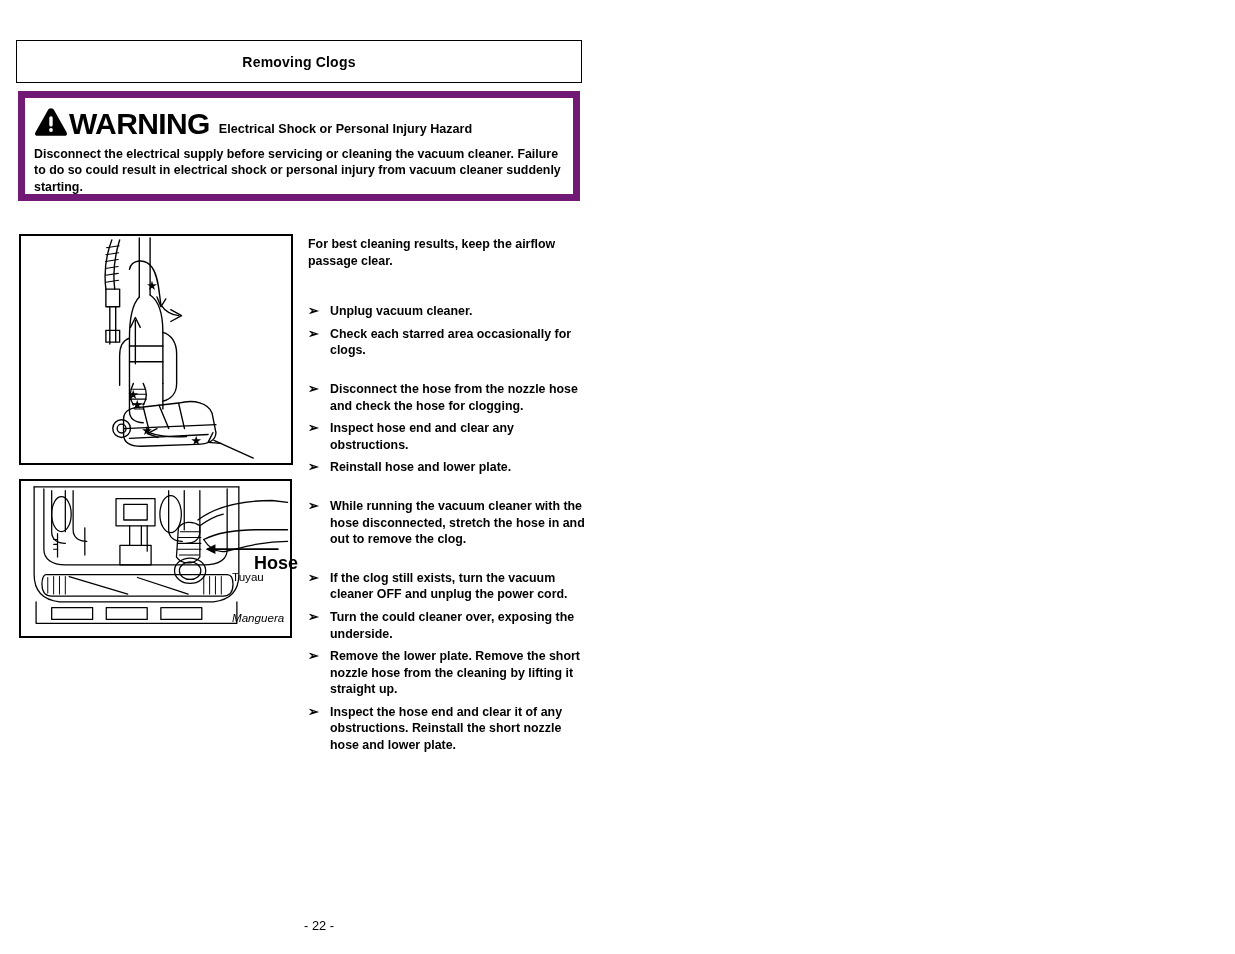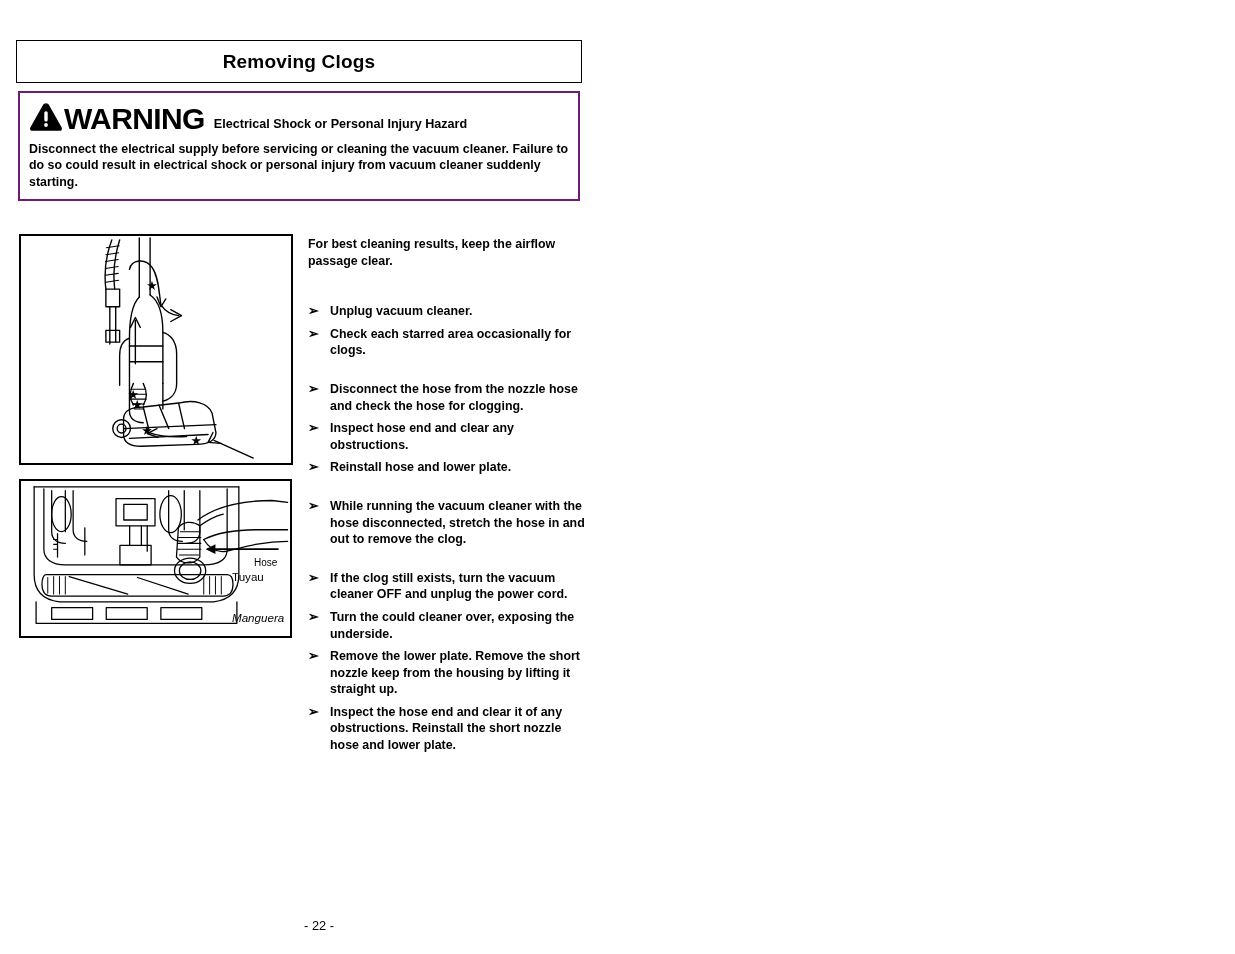--- a/index.html
+++ b/index.html
@@ -38,28 +38,28 @@
   .titlebox .t {
     font-weight: bold;
     text-align: center;
     letter-spacing: .2px;
   }
 
   
   #clogs-header {
     left: 16px; top: 40px; width: 566px; height: 43px;
   }
-  #clogs-header .t { font-size: 19px; }
+  #clogs-header .t { font-size: 14px; }
 
   
   #warning-box {
     position: absolute;
     left: 18px; top: 91px; width: 562px; height: 110px;
     box-sizing: border-box;
-    border: 2px solid #701a75;
+    border: 7px solid #701a75;
     padding: 8px 9px 7px 9px;
   }
   .warn-head {
     display: flex;
     align-items: flex-end;
     gap: 0;
     height: 32px;
   }
   .warn-tri {
     width: 34px; height: 30px;
@@ -103,21 +103,21 @@
   #fig-upright { left: 19px; top: 234px; width: 274px; height: 231px; }
   #fig-underside { left: 19px; top: 479px; width: 273px; height: 159px; }
   .figbox svg { display: block; width: 100%; height: 100%; }
 
   .hose-label {
     position: absolute;
     left: 232px;
     top: 556px;
     line-height: 14px;
   }
-  .hose-label .l1 { font-size: 10px; font-weight: normal; padding-left: 22px; }
+  .hose-label .l1 { font-size: 18px; font-weight: bold; padding-left: 22px; }
   .hose-label .l2 { font-size: 11.6px; }
   .hose-label .l3 { font-size: 11.6px; font-style: italic; margin-top: 27px; }
 
   
   #instructions {
     position: absolute;
     left: 308px;
     top: 236px;
     width: 282px;
   }
@@ -369,21 +369,21 @@
         <li class="bullet" style="margin-top: 22px;">
           <span class="mark">➢</span>
           <span class="txt">If the clog still exists, turn the vacuum cleaner OFF and unplug the power cord.</span>
         </li>
         <li class="bullet" style="margin-top: 6px;">
           <span class="mark">➢</span>
           <span class="txt">Turn the could cleaner over, exposing the underside.</span>
         </li>
         <li class="bullet" style="margin-top: 6px;">
           <span class="mark">➢</span>
-          <span class="txt">Remove the lower plate.  Remove the short nozzle keep from the housing by lifting it straight up.</span>
+          <span class="txt">Remove the lower plate.  Remove the short nozzle hose from the cleaning by lifting it straight up.</span>
         </li>
         <li class="bullet" style="margin-top: 6px;">
           <span class="mark">➢</span>
           <span class="txt">Inspect the hose end and clear it of any obstructions.  Reinstall the short nozzle hose and lower plate.</span>
         </li>
       </ul>
   </div>
 
   <div class="pagenum" id="pagenum-left">- 22 -</div>
 </div>

